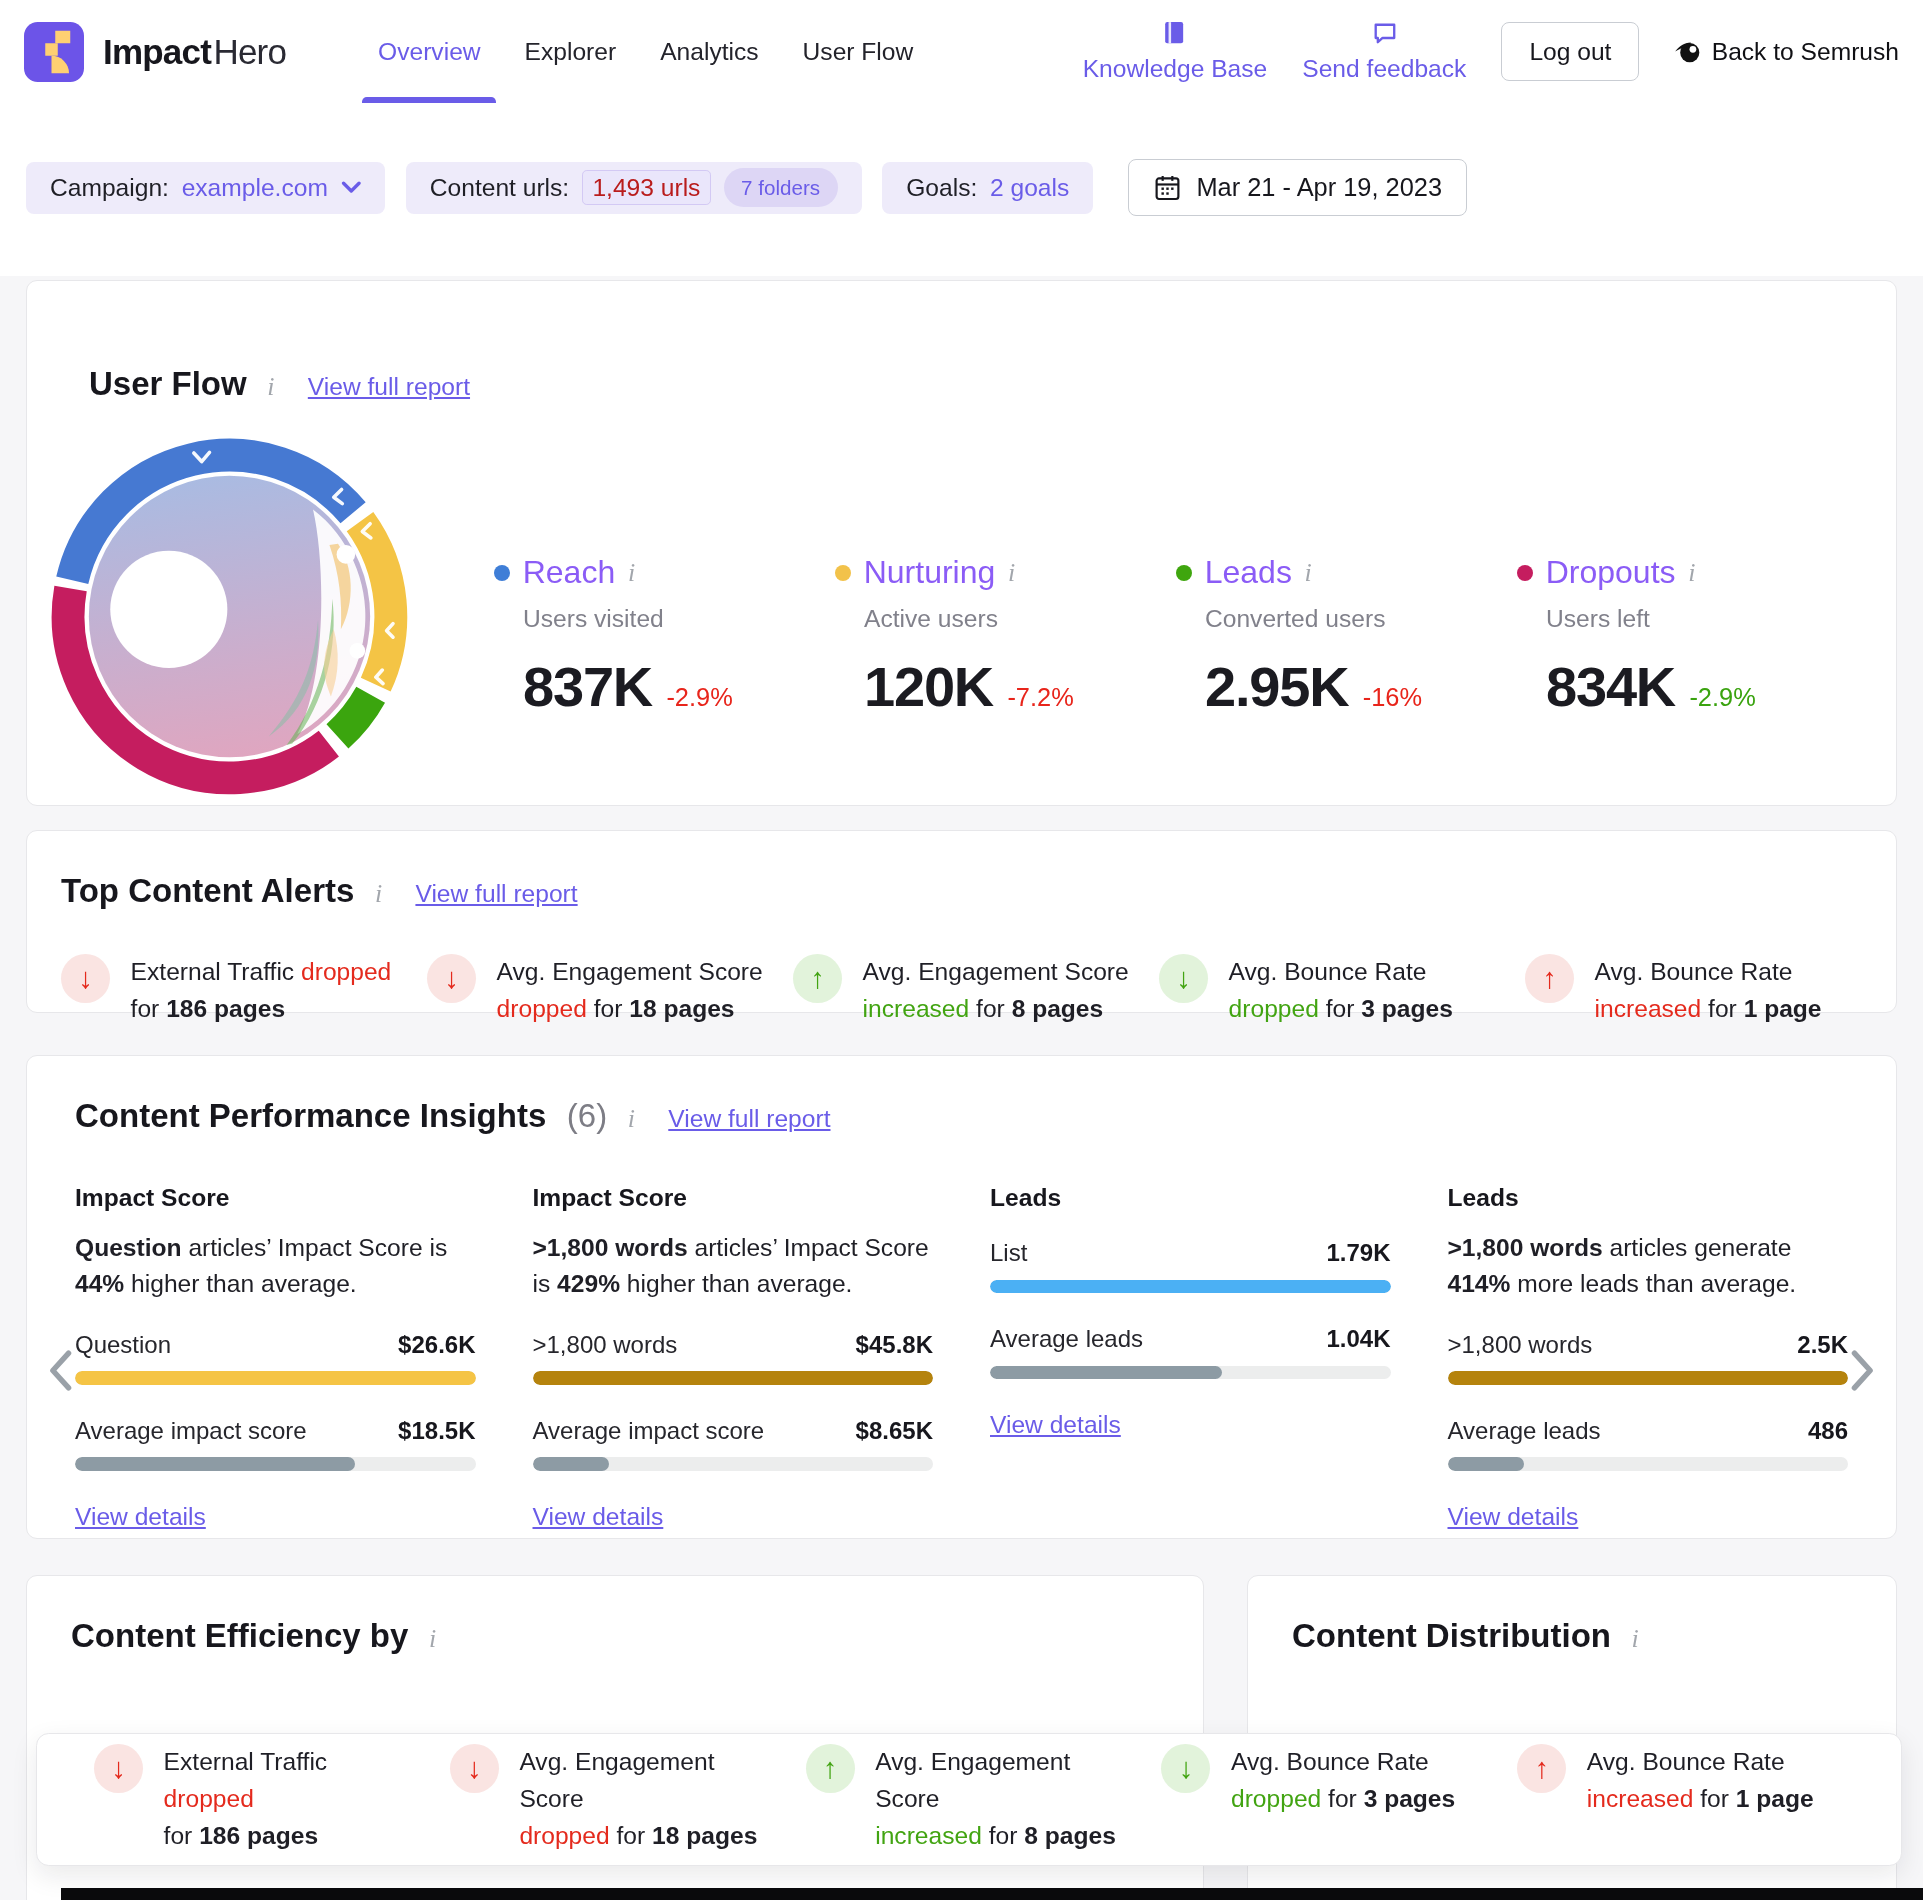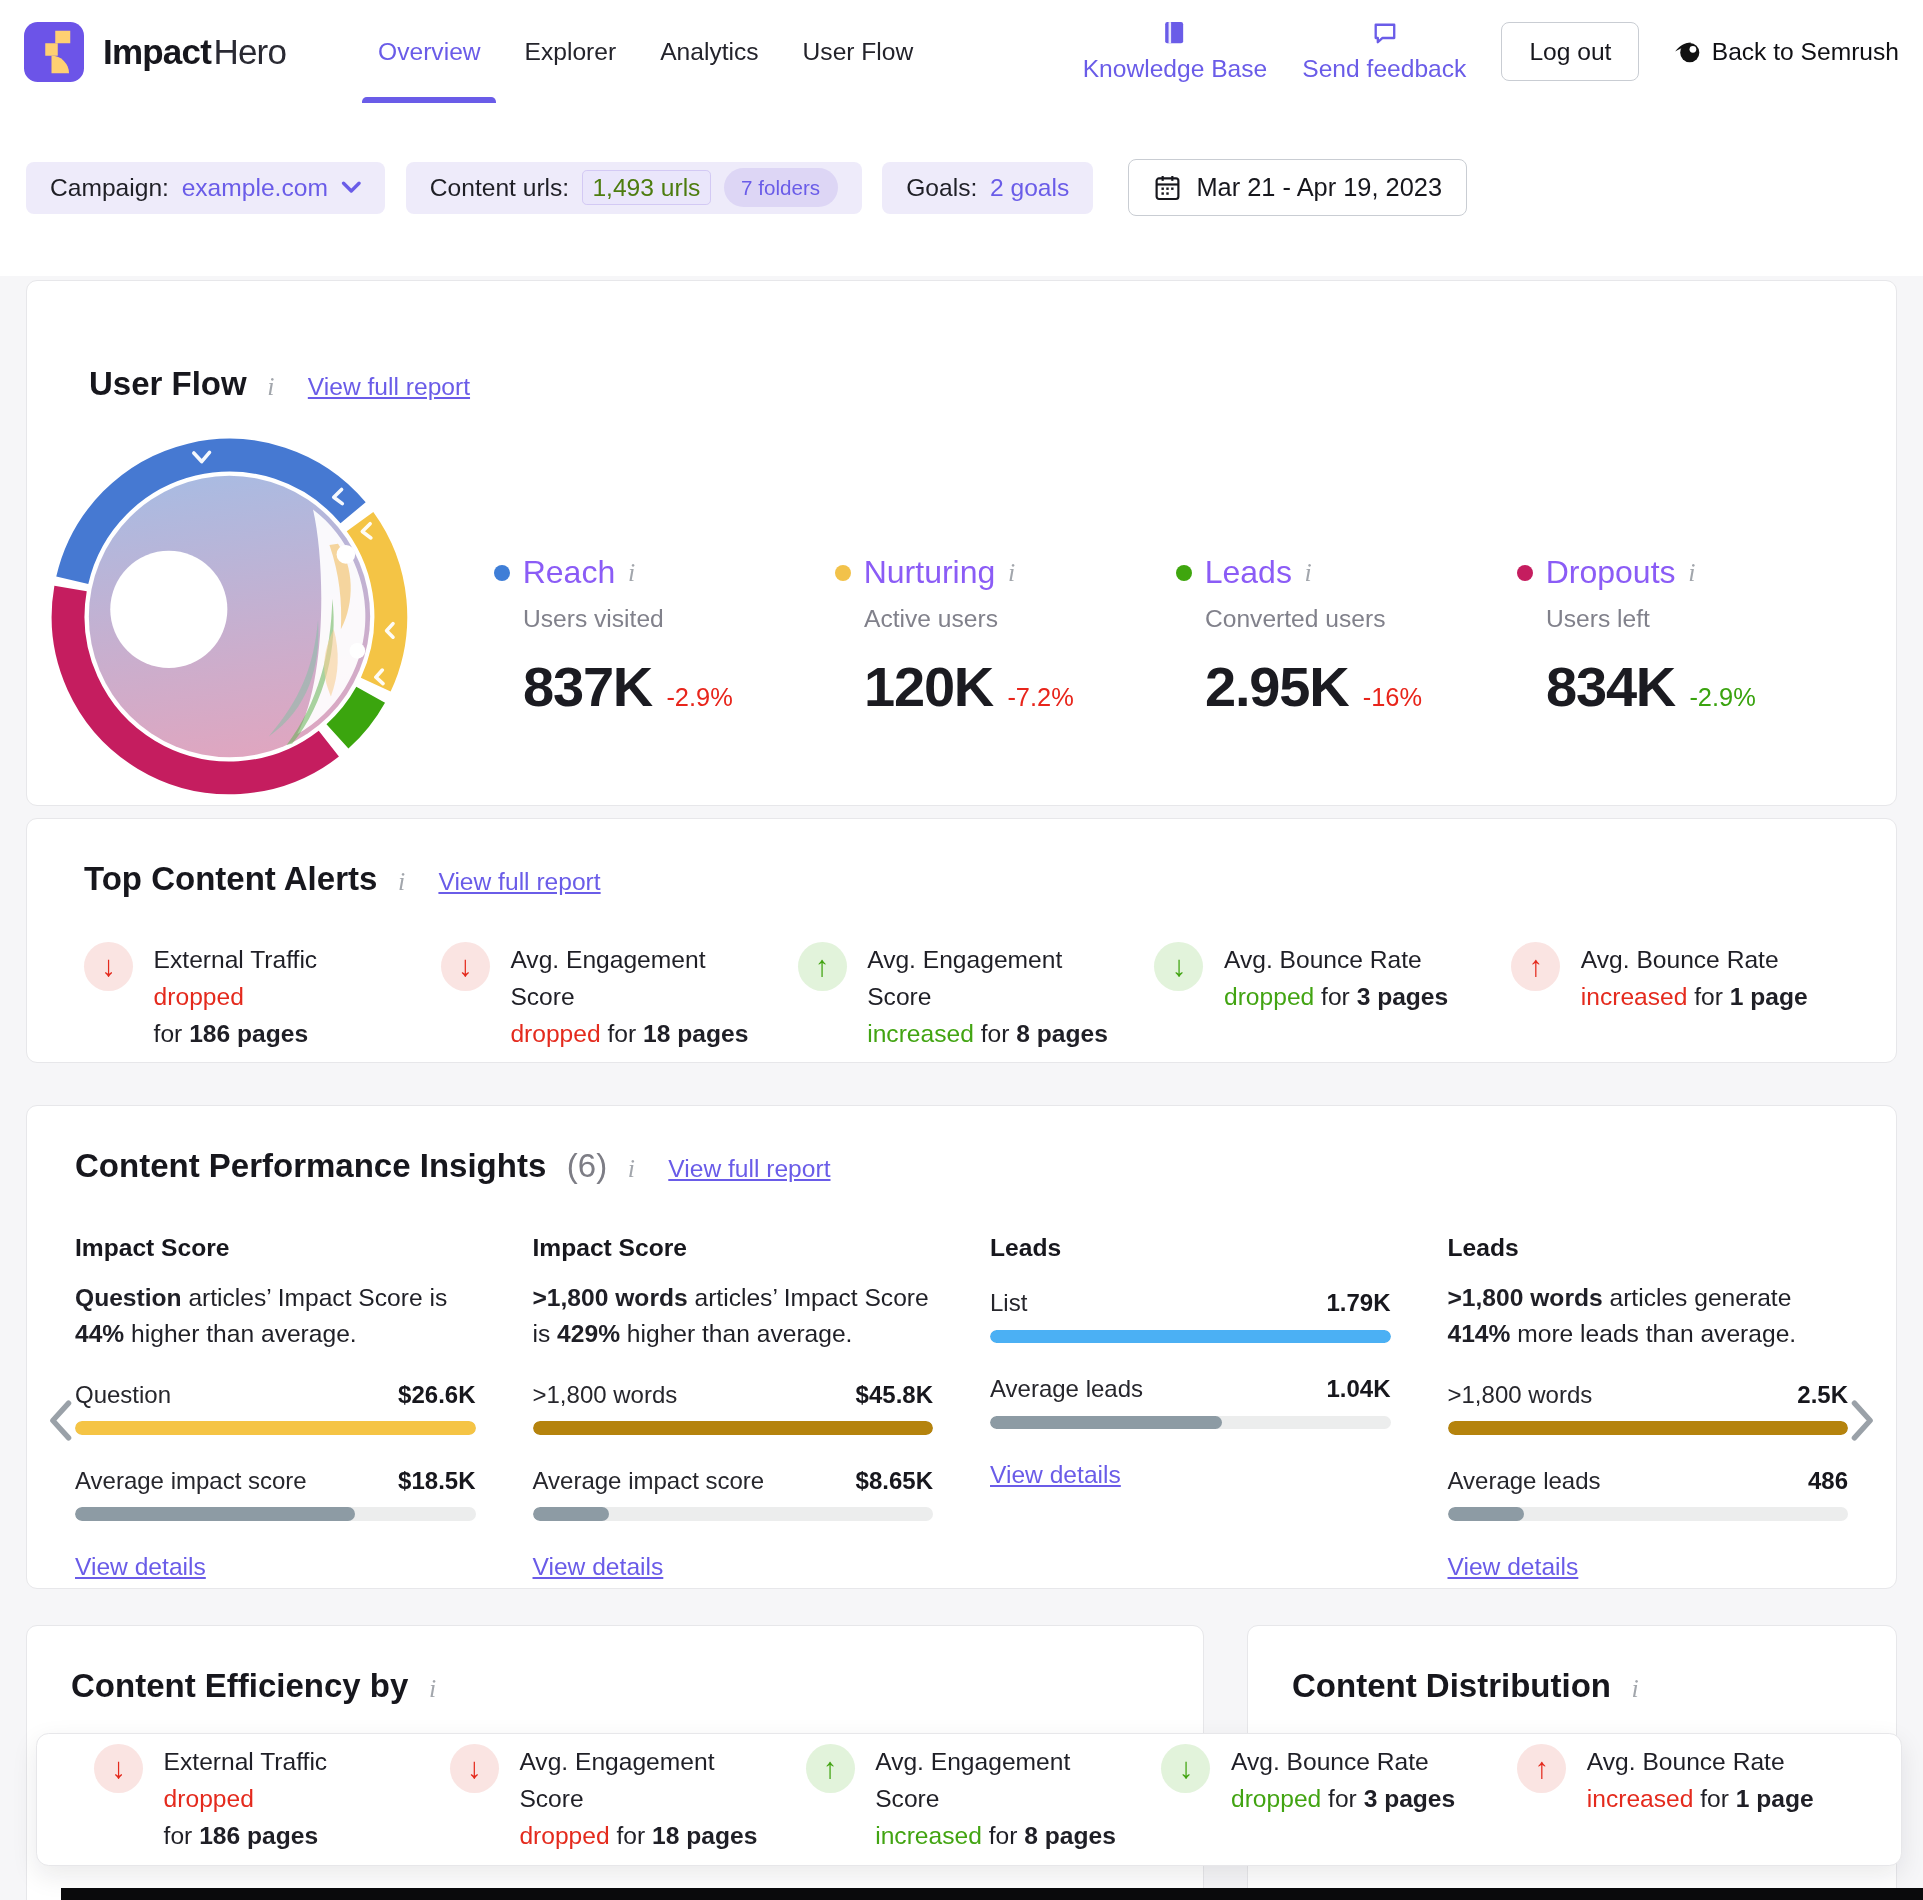--- a/index.html
+++ b/index.html
@@ -22,21 +22,21 @@
   .hdr-right{margin-left:auto;display:flex;align-items:center;gap:35px;}
   .hlink{display:flex;align-items:center;gap:10.3px;color:#6a5ce8;font-size:24.6px;cursor:pointer;flex-direction:column;}
   .logout{background:#fff;border:1.6px solid #c9cdd3;border-radius:8px;padding:14.3px 27px;font-size:24.6px;color:#17171d;font-family:inherit;cursor:pointer;}
   .back{display:flex;align-items:center;gap:10.3px;color:#101014;font-size:24.6px;font-weight:500;cursor:pointer;}
   .ic{display:inline-flex;align-items:center;}
   
   .filters{margin:56px 26px 0;display:flex;gap:20.6px;align-items:center;}
   .pill{background:#eeebfa;border-radius:8px;padding:0 24px;height:52px;display:flex;align-items:center;gap:12.7px;font-size:24.6px;box-sizing:border-box;cursor:pointer;}
   .flabel{color:#1f1f26;}
   .fval{color:#6a5ce8;}
-  .chip{background:#eae6fb;border:1.6px solid #d3c9f4;border-radius:4.8px;padding:2.4px 9.5px;color:#4d7c0f;}
+  .chip{background:#eae6fb;border:1.6px solid #d3c9f4;border-radius:4.8px;padding:2.4px 9.5px;color:#b91c1c;}
   .badge{background:#ddd6f5;border-radius:793px;padding:7.1px 17.5px;color:#6a5ce8;font-size:20.6px;}
   .datebtn{margin-left:14.3px;background:#fff;border:1.6px solid #c9cdd3;border-radius:8px;height:57px;padding:0 24px;display:inline-flex;align-items:center;gap:14.3px;font-size:25.4px;font-family:inherit;color:#17171d;cursor:pointer;}
   
   .card{background:#fff;border:0.8px solid #e7e7ea;border-radius:11px;box-sizing:border-box;}
   .card-head{display:flex;align-items:baseline;gap:20.6px;}
   h2{margin:0;font-size:33px;font-weight:700;color:#17171d;}
   .count{font-size:33px;color:#7d7d85;font-weight:400;}
   .info{font-family:"Liberation Serif",serif;font-style:italic;color:#a2a6ac;font-size:26px;cursor:pointer;}
   .plink{color:#6a5ce8;font-size:24.6px;margin-left:12.7px;cursor:pointer;text-decoration:underline;}
   
@@ -48,21 +48,21 @@
   .mrow{display:flex;align-items:center;gap:12.7px;}
   .dot{width:16px;height:16px;border-radius:50%;}
   .mname{font-size:32px;color:#8b5cf6;}
   .mlabel{font-size:24.6px;color:#81818b;margin:14.3px 0 0 29px;}
   .mvrow{display:flex;align-items:baseline;gap:14.3px;margin:20.6px 0 0 29px;}
   .mval{font-size:56px;font-weight:800;color:#1b1b21;letter-spacing:-1.2px;}
   .mdelta{font-size:25.4px;}
   .mdelta.neg{color:#e8251b;}
   .mdelta.pos{color:#3aa30f;}
   
-  .card-alerts{margin:12px 26px 0;height:245px;padding:41px 57px;}
+  .card-alerts{margin:24px 26px 0;height:183px;padding:41px 34px;}
   .alerts{display:grid;grid-template-columns:repeat(5,1fr);gap:29px;margin-top:44px;}
   .alert{display:flex;gap:20.6px;align-items:flex-start;cursor:pointer;}
   .alert-ic{width:49px;height:49px;border-radius:50%;display:flex;align-items:center;justify-content:center;font-size:29px;font-weight:700;flex:0 0 auto;}
   .alert-ic.neg{background:#fae4e2;color:#e42a1d;}
   .alert-ic.pos{background:#e2f3db;color:#42a412;}
   .atext{font-size:24.6px;line-height:1.5;color:#1f1f26;}
   .atext b{font-weight:700;}
   .neg-text{color:#e42a1d;}
   .pos-text{color:#42a412;}
   

